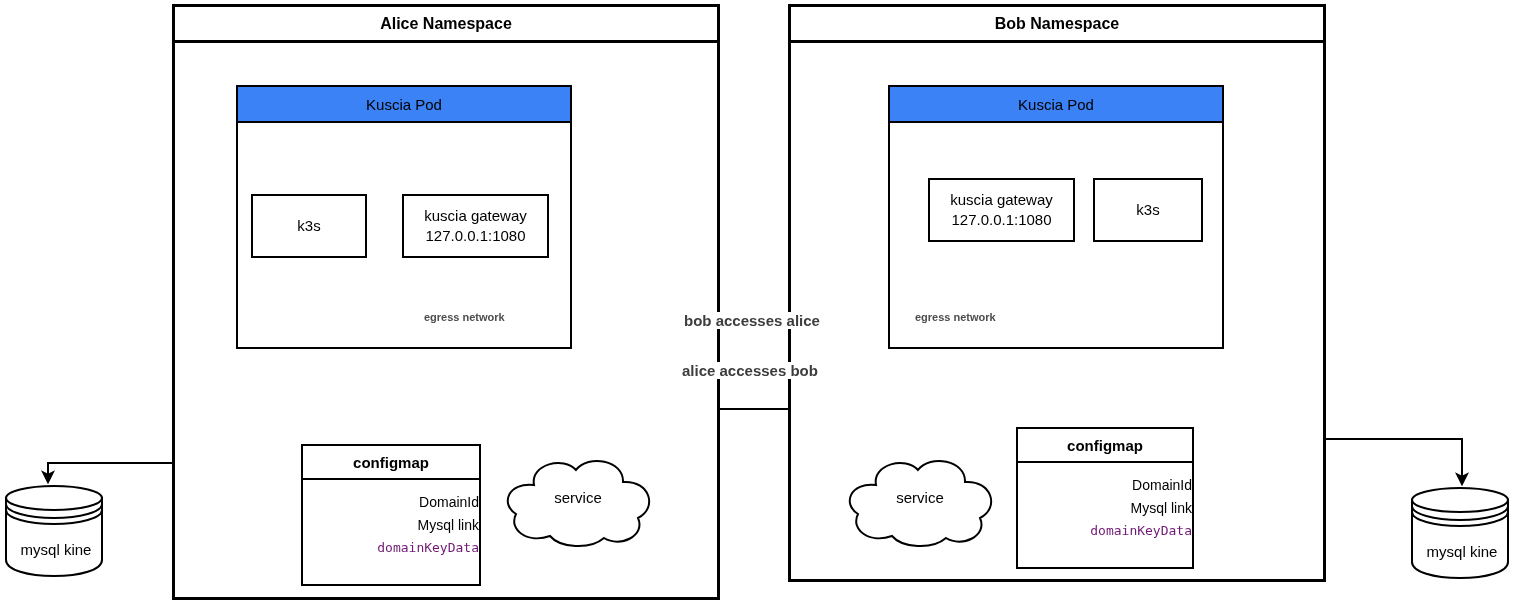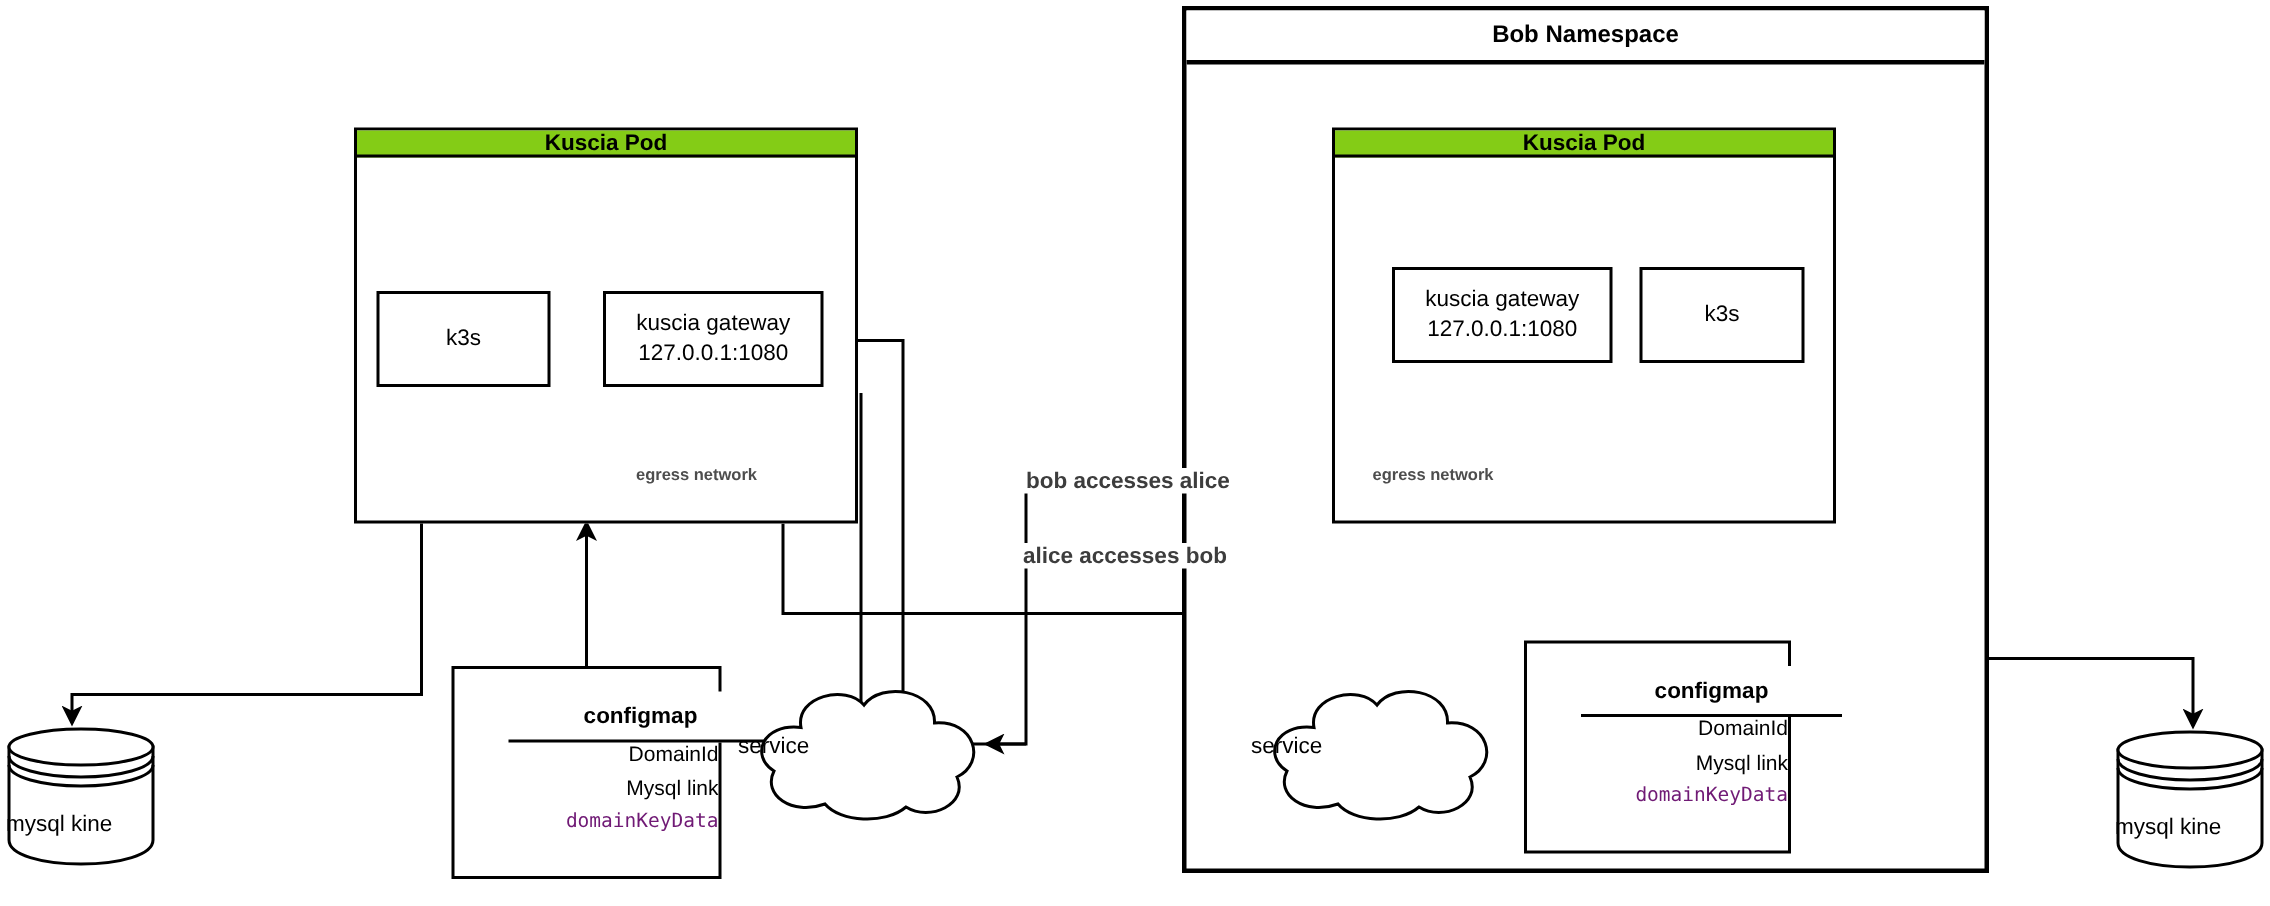--- a/index.html
+++ b/index.html
@@ -44,29 +44,29 @@
     font-size: 16px;
     color: #000000;
     background: #ffffff;
   }
   .pod-title {
     position: absolute;
     box-sizing: border-box;
     left: 0;
     top: 0;
     width: 100%;
-    height: 18px;
+    height: 36px;
     border-bottom: 2px solid #000000;
     display: flex;
     align-items: center;
     justify-content: center;
-    font-weight: bold;
-    font-size: 15px;
-    color: #000000;
-    background: #84cc16;
+    font-weight: normal;
+    font-size: 15px;
+    color: #000000;
+    background: #3b82f6;
   }
   .small-box {
     display: flex;
     flex-direction: column;
     align-items: center;
     justify-content: center;
     font-size: 15px;
     color: #000000;
     line-height: 1.35;
     text-align: center;
@@ -85,32 +85,31 @@
     font-weight: 700;
     color: #3d3d3d;
     white-space: nowrap;
     background: #ffffff;
     padding: 0 3px;
     z-index: 20;
   }
   .cm-header {
     position: absolute;
     box-sizing: border-box;
-    left: 0; top: 15px;
+    left: 0; top: 0;
     width: 100%;
     height: 34px;
     border-bottom: 2px solid #000000;
     display: flex;
     align-items: center;
     justify-content: center;
     font-weight: bold;
     font-size: 15px;
     color: #000000;
     background: #ffffff;
-    margin-left: 36px;
   }
   .cm-body {
     position: absolute;
     left: 0;
     top: 34px;
     width: 100%;
     display: flex;
     flex-direction: column;
     align-items: flex-end;
     padding-top: 14px;
@@ -126,21 +125,21 @@
     font-size: 13px;
     color: #701a75;
     white-space: nowrap;
   }
   .shape-svg { position: absolute; z-index: 6; }
   .shape-label {
     position: absolute;
     font-size: 15px;
     color: #000000;
     white-space: nowrap;
-    text-align: left;
+    text-align: center;
     z-index: 7;
     pointer-events: none;
   }
 </style>
 </head>
 <body>
 
 <div id="canvas">
 
   <svg id="wires" viewBox="0 0 1513 604" width="1513" height="604">
@@ -166,20 +165,23 @@
       <path d="M 913 258 L 913 460" marker-end="url(#arrow)"></path>
 
       <path d="M 1105 437 L 1105 349" marker-end="url(#arrow)"></path>
 
       <path d="M 1203 212 L 1252 212 L 1252 439 L 1462 439 L 1462 484" marker-end="url(#arrow)"></path>
 
       <path d="M 684 496 L 658 496" marker-end="url(#arrow)"></path>
     </g>
   </svg>
 
+  <div class="box ns-frame" style="left:172px; top:4px; width:548px; height:596px;">
+    <div class="ns-title">Alice Namespace</div>
+  </div>
 
   <div class="box" style="left:236px; top:85px; width:336px; height:264px;">
     <div class="pod-title">Kuscia Pod</div>
   </div>
   <div class="egress-label" style="left:424px; top:311px;">egress network</div>
 
   <div class="box small-box" style="left:251px; top:194px; width:116px; height:64px;">
     <span>k3s</span>
   </div>
 

